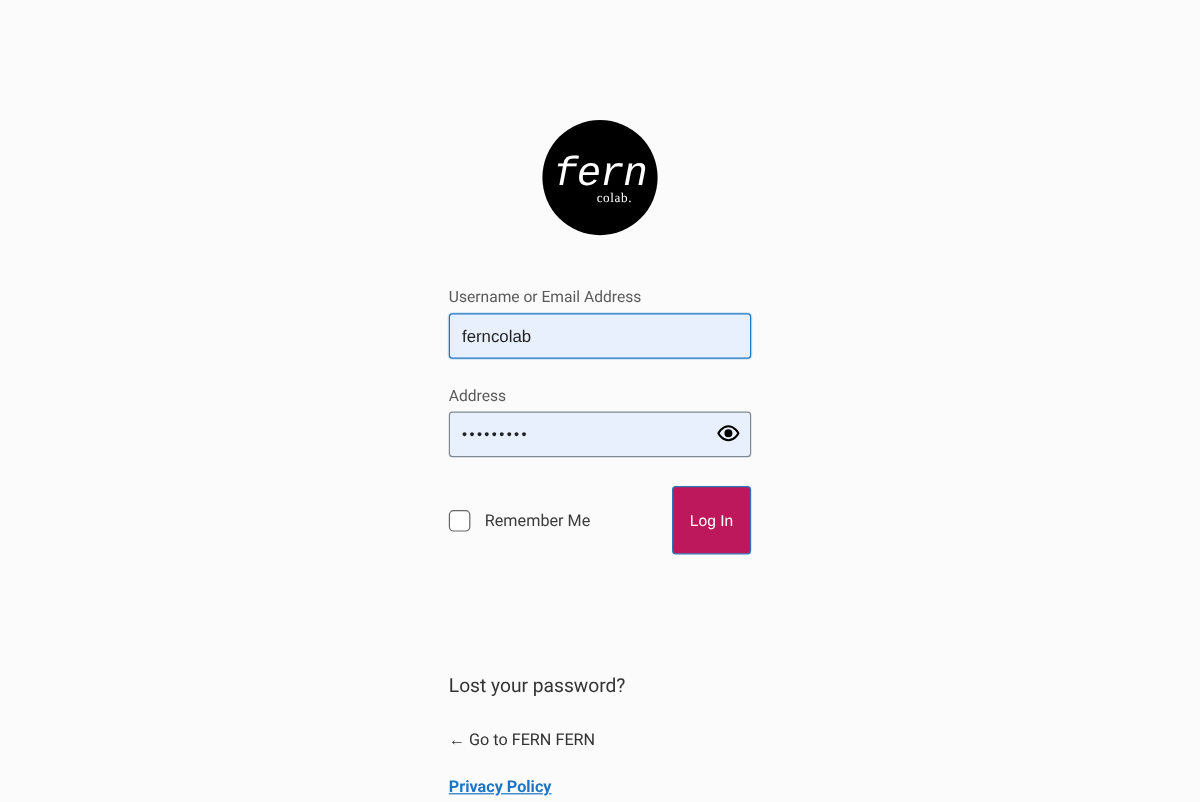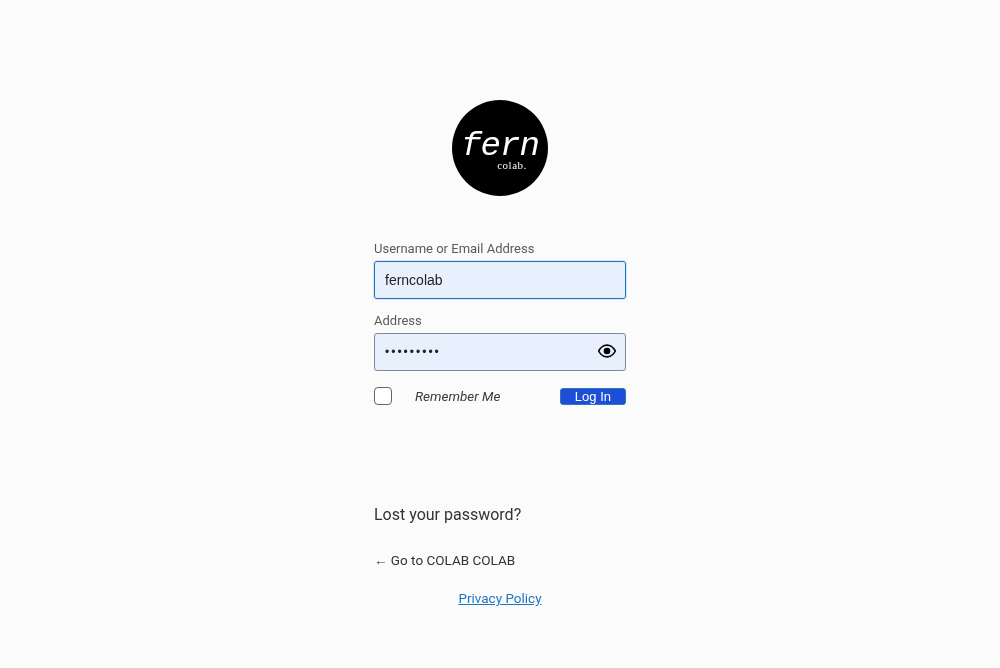--- a/index.html
+++ b/index.html
@@ -64,21 +64,21 @@
       font-size: 14px;
       background: #e8f0fe;
       color: #222;
       outline: none;
     }
     .text-input.focused {
       border-color: #1d76c4;
       box-shadow: 0 0 0 1px rgba(29,118,196,0.15);
     }
     .field-group {
-      margin-bottom: 14px;
+      margin-bottom: 24px;
     }
     .password-wrap {
       position: relative;
     }
     .password-wrap .text-input {
       padding-right: 40px;
       letter-spacing: 2px;
       font-size: 12px;
     }
     .eye-button {
@@ -96,41 +96,40 @@
     }
     .actions-row {
       display: flex;
       align-items: center;
       justify-content: space-between;
       margin-top: 16px;
     }
     .remember-wrap {
       display: flex;
       align-items: center;
-      gap: 23px;
-      font-style: italic;
+      gap: 12px;
     }
     .checkbox-box {
       width: 18px;
       height: 18px;
       border: 1.5px solid #666;
       border-radius: 4px;
       background: #fff;
       cursor: pointer;
     }
     .remember-label {
       font-size: 13.5px;
       color: #3b3b3b;
     }
     .login-button {
-      background: #1d4ed8;
+      background: #be185d;
       color: #fff;
       border: 1px solid #2f78b5;
       border-radius: 3px;
-      padding: 0 14px;
+      padding: 20px 14px;
       font-size: 13px;
       font-weight: 500;
       cursor: pointer;
     }
     .below-links {
       width: 252px;
       margin-top: 100px;
     }
     .text-link {
       display: block;
@@ -142,21 +141,22 @@
     }
     .back-link {
       display: block;
       font-size: 13.5px;
       color: #333;
       text-decoration: none;
       cursor: pointer;
     }
     .privacy-row {
       margin-top: 20px;
-      text-align: center;
+      text-align: left;
+      font-weight: bold;
     }
     .privacy-link {
       font-size: 13.5px;
       color: #1d76c4;
       text-decoration: underline;
       cursor: pointer;
     }
   </style>
 </head>
 <body>
@@ -193,17 +193,17 @@
     <div class="remember-wrap">
       <div class="checkbox-box"></div>
       <span class="remember-label">Remember Me</span>
     </div>
     <button type="button" class="login-button">Log In</button>
   </div>
 </form>
 
 <div class="below-links">
   <a class="text-link">Lost your password?</a>
-  <a class="back-link">← Go to COLAB COLAB</a>
+  <a class="back-link">← Go to FERN FERN</a>
   <div class="privacy-row">
     <a class="privacy-link">Privacy Policy</a>
   </div>
 </div>
 
 </body></html>

